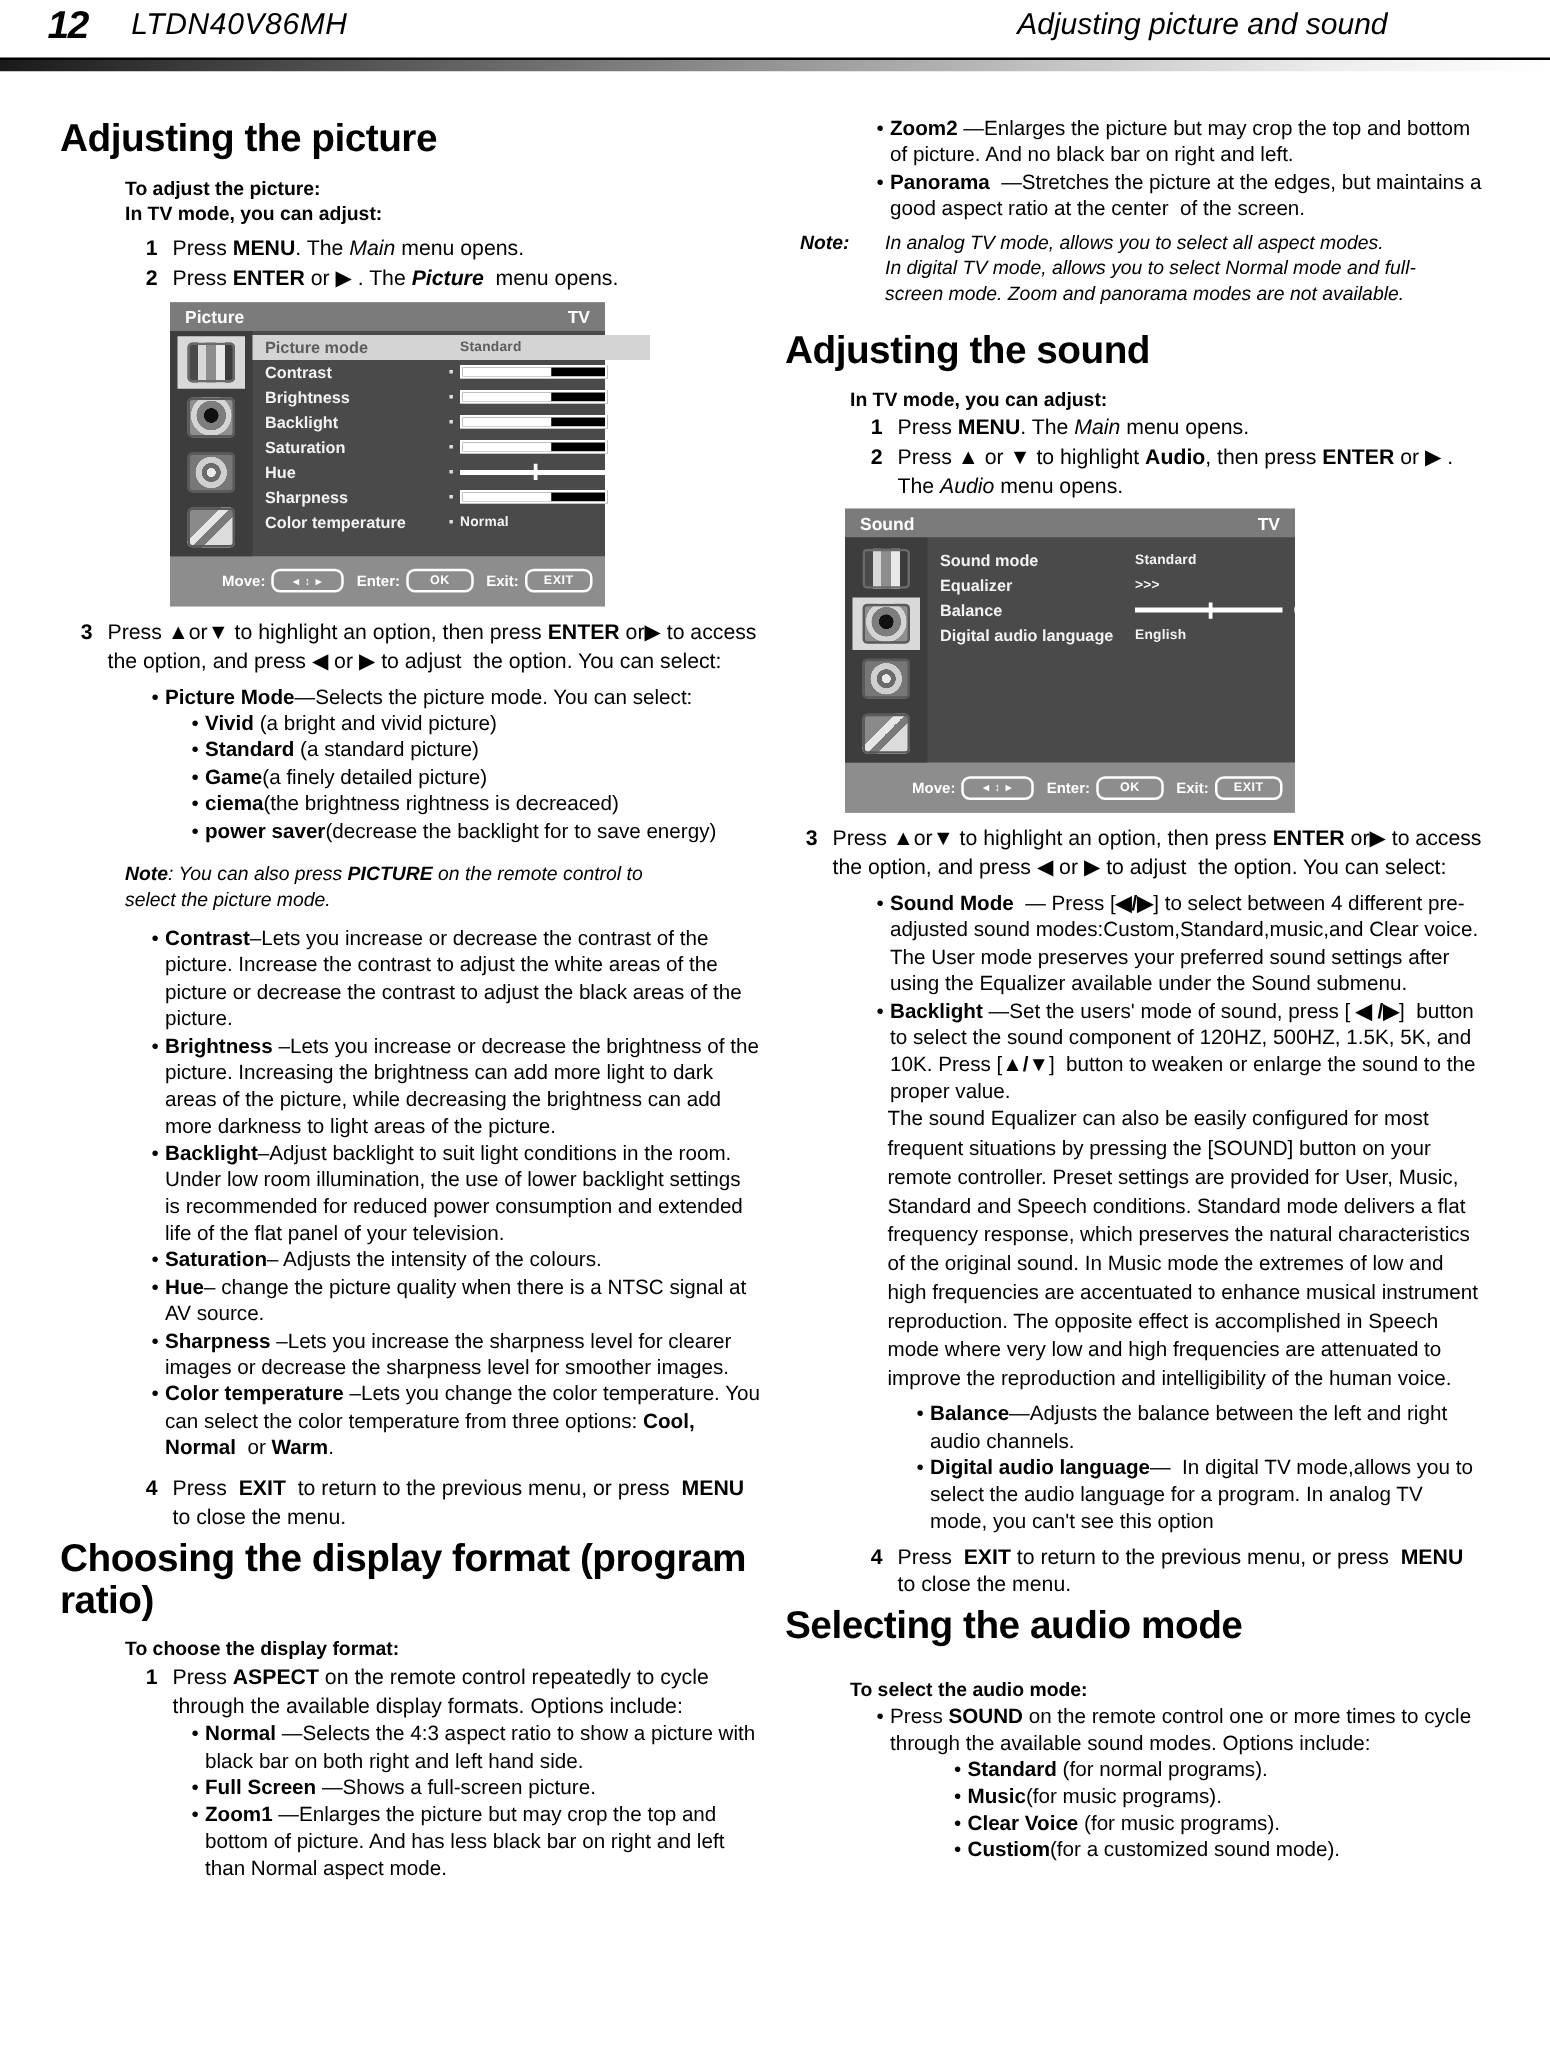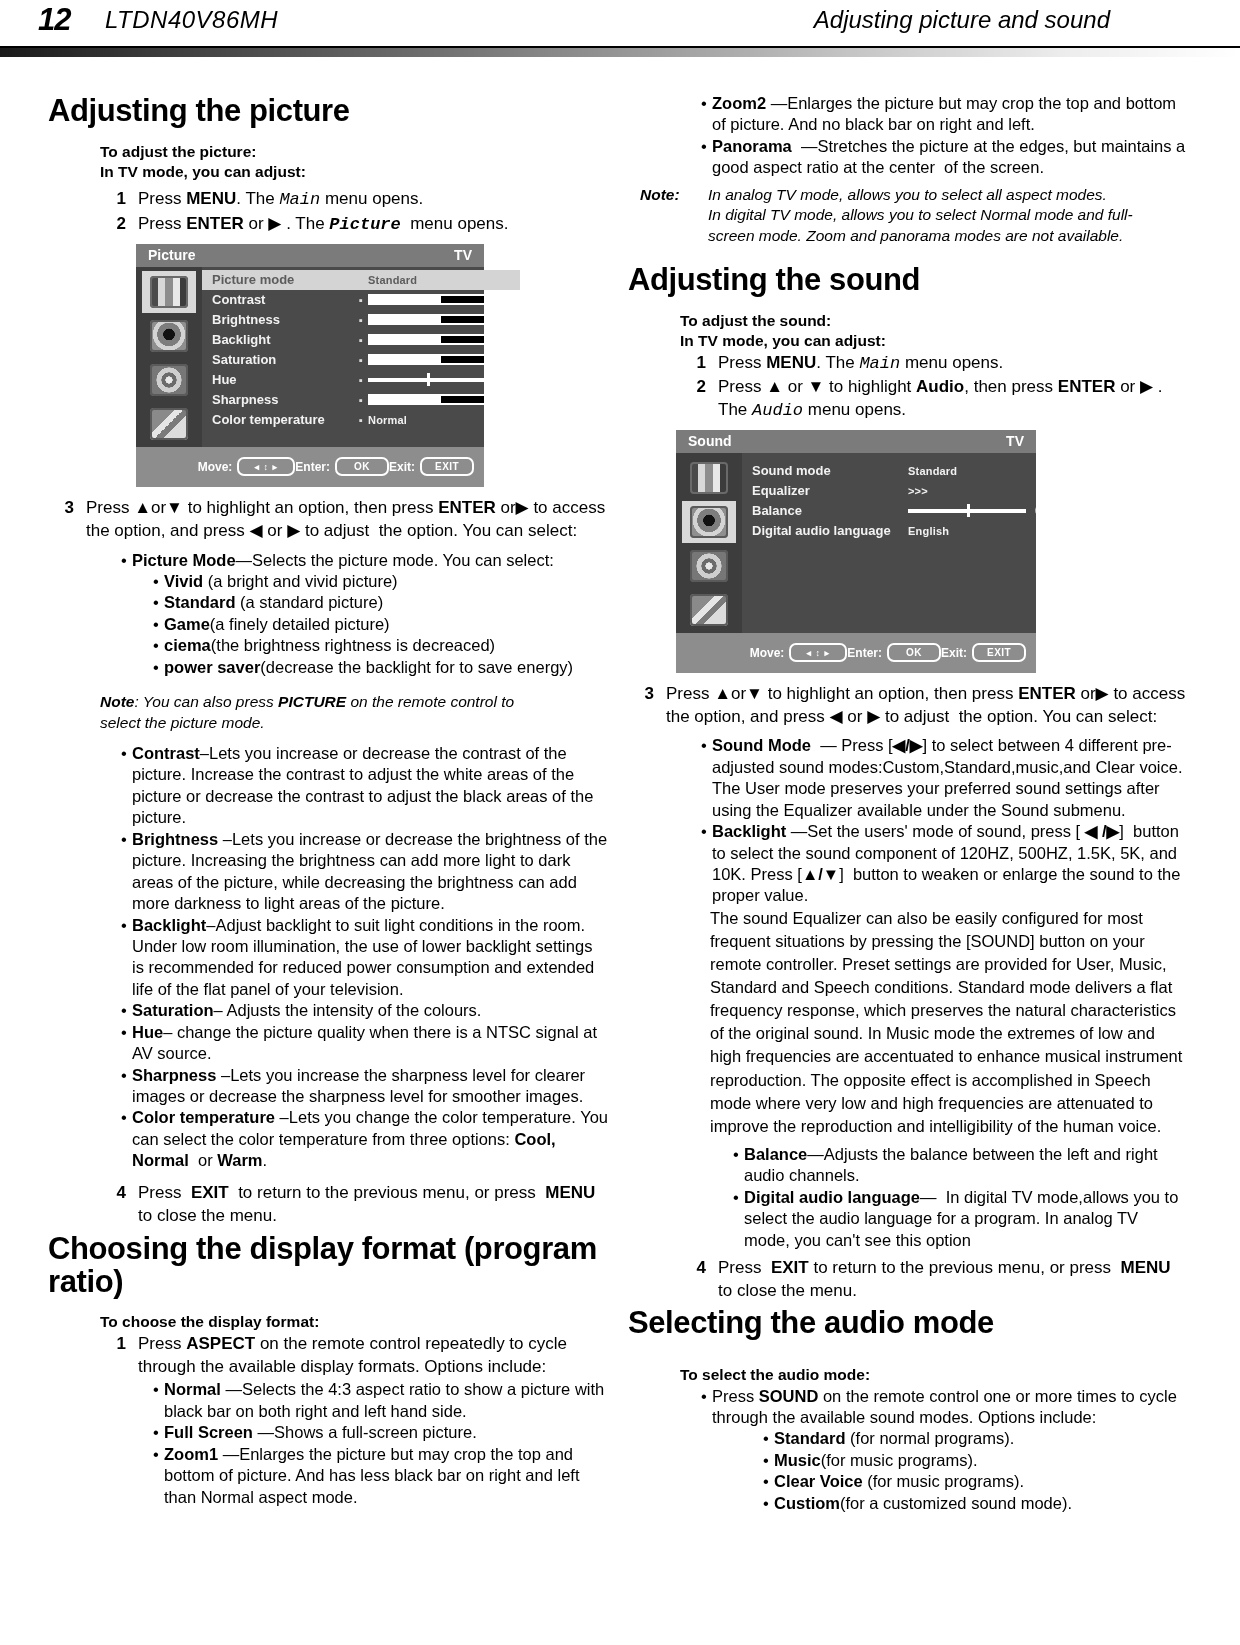--- a/index.html
+++ b/index.html
@@ -34,21 +34,21 @@
   h2.sub{font-size:15.5px;font-weight:bold;margin:0;line-height:1.32;}
   .step{display:flex;font-size:17px;line-height:1.34;margin-bottom:1px;}
   .step .num{width:26px;flex:none;font-weight:bold;text-align:right;padding-right:12px;}
   .step .txt{flex:1;}
 
   .bul{display:flex;font-size:16.5px;line-height:1.30;}
   .bul .dot{width:16px;flex:none;text-align:center;}
   .bul .txt{flex:1;}
 
   b,strong{font-weight:bold;}
-  i,em{font-style:italic;font-family:Liberation Mono, monospace;}
+  i,em{font-style:italic;}
   .note{font-style:italic;font-size:15.5px;line-height:1.32;}
   .note b{font-style:italic;font-weight:bold;text-align:right;}
 
   .ind1{margin-left:52px;}
   .ind2{margin-left:68px;}
   .ind3{margin-left:100px;}
   .ind4{margin-left:130px;}
 
   
   .osd{position:relative;background:#4a4a4a;}
@@ -73,21 +73,21 @@
   .osd-label{width:152px;flex:none;padding-left:10px;box-sizing:border-box;}
   .osd-mark{width:14px;flex:none;font-size:11px;color:#e0e0e0;text-align:center;}
   .osd-val{font-size:11px;font-weight:bold;letter-spacing:.2px;}
   .bar{width:118px;height:11px;border:2px solid #fff;box-sizing:border-box;background:#000;position:relative;}
   .bar>span{position:absolute;left:0;top:0;bottom:0;background:#fff;}
   .bar-c{width:118px;height:11px;position:relative;display:flex;align-items:center;}
   .bar-c .ln{position:absolute;left:0;right:0;height:4px;background:#fff;top:50%;transform:translateY(-50%);}
   .bar-c .tick{position:absolute;left:50%;top:-1px;bottom:-1px;width:3px;background:#fff;}
   .osd-num{width:34px;flex:none;text-align:left;padding-left:9px;box-sizing:border-box;font-size:12px;font-weight:bold;color:#fff;}
   .osd-foot{height:40px;background:#8d8d8d;display:flex;align-items:center;justify-content:flex-end;
-     padding:0 10px 0 0;box-sizing:border-box;}
+     gap:10px;padding:0 10px 0 0;box-sizing:border-box;}
   .foot-grp{display:flex;align-items:center;gap:5px;color:#fff;font-size:12px;font-weight:bold;}
   .key{border:2px solid #fff;border-radius:7px;height:15px;min-width:40px;display:flex;align-items:center;
       justify-content:center;font-size:10px;font-weight:bold;color:#fff;padding:0 5px;letter-spacing:.4px;}
   .key.arrows{font-size:9px;letter-spacing:1px;min-width:44px;}
   .gap18{height:18px;}
   .gap10{height:10px;}
   .gap6{height:6px;}
   .gap14{height:14px;}
 </style>
 </head>
@@ -365,21 +365,20 @@
         <div>In digital TV mode, allows you to select Normal mode and full-</div>
         <div>screen mode. Zoom and panorama modes are not available.</div>
       </div>
     </div>
 
     <div class="gap18"></div>
 
     <h1 class="sec">Adjusting the sound</h1>
 
     <div class="ind1">
-      <h2 class="sub">To adjust the sound:</h2>
       <h2 class="sub">In TV mode, you can adjust:</h2>
     </div>
 
     <div class="ind1">
       <div class="step">
         <div class="num">1</div>
         <div class="txt">Press <b>MENU</b>. The <i>Main</i> menu opens.</div>
       </div>
       <div class="step">
         <div class="num">2</div>

